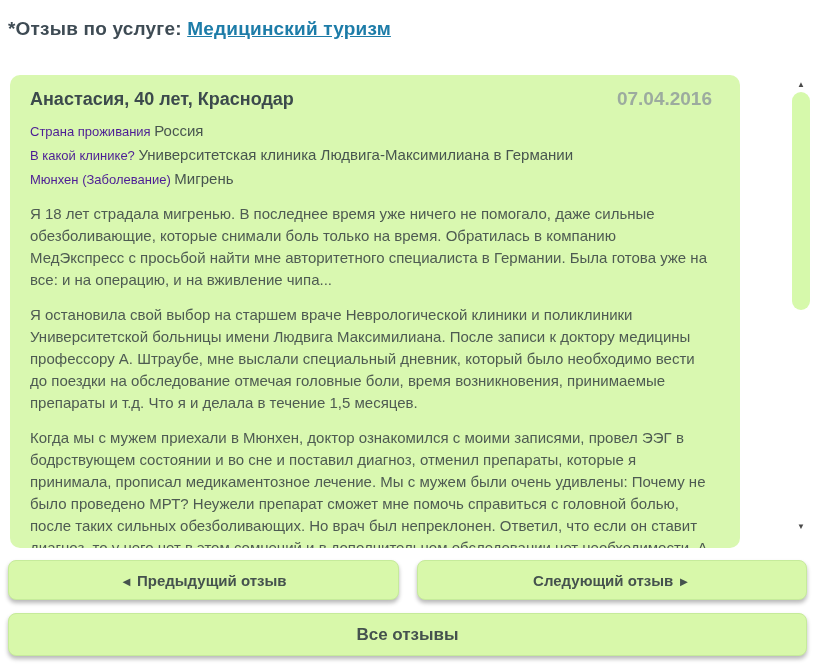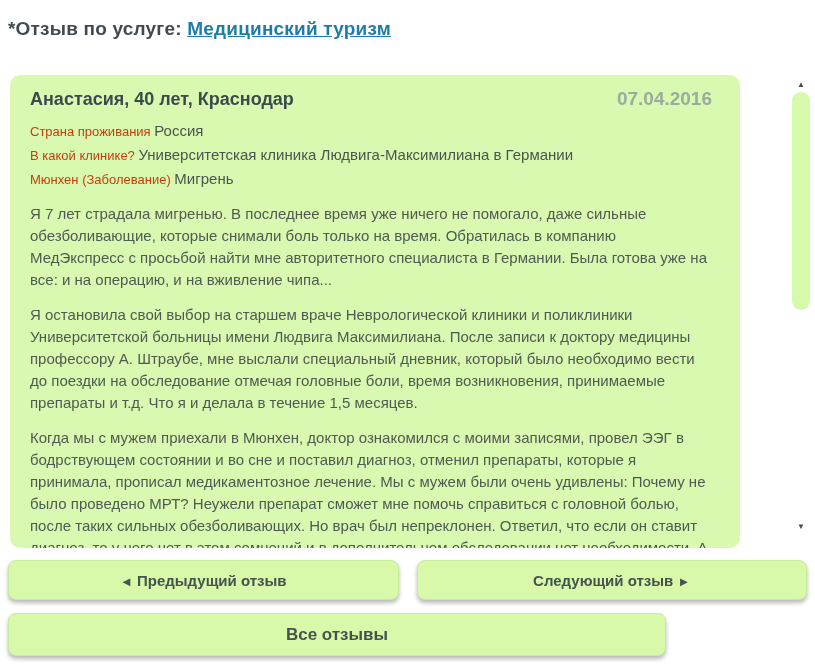--- a/index.html
+++ b/index.html
@@ -51,21 +51,21 @@
   .date {
     font-size: 19px;
     font-weight: 700;
     color: #9cab9f;
   }
   .meta-line {
     line-height: 23px;
     white-space: nowrap;
   }
   .meta-label {
-    color: #c2410c;
+    color: #4c1d95;
     font-size: 13px;
   }
   .meta-value {
     color: #48564f;
     font-size: 15px;
     text-align: right;
   }
   .meta-value.linked {
     cursor: pointer;
   }
@@ -124,21 +124,21 @@
     font-weight: 700;
     cursor: pointer;
   }
   .nav-btn {
     flex: 1;
     height: 40px;
     font-size: 15px;
   }
   .all-btn {
     display: block;
-    width: 658px;
+    width: 799px;
     height: 43px;
     margin: 13px 8px 0 8px;
     font-size: 17px;
   }
   .arrow-glyph { font-size: 13px; }
 </style>
 </head>
 <body>
 
 <h1 class="page-title"><span>*Отзыв по услуге: </span><a>Медицинский туризм</a></h1>
@@ -148,21 +148,21 @@
     <div class="card-head">
       <div class="author">Анастасия, 40 лет, Краснодар</div>
       <div class="date">07.04.2016</div>
     </div>
     <div class="meta">
         <div class="meta-line"><span class="meta-label">Страна проживания </span><span class="meta-value">Россия</span></div>
         <div class="meta-line"><span class="meta-label">В какой клинике? </span><span class="meta-value linked">Университетская клиника Людвига-Максимилиана в Германии</span></div>
         <div class="meta-line"><span class="meta-label">Мюнхен (Заболевание) </span><span class="meta-value linked">Мигрень</span></div>
       </div>
     <div class="body-text">
-        <p>Я 7 лет страдала мигренью. В последнее время уже ничего не помогало, даже сильные обезболивающие, которые снимали боль только на время. Обратилась в компанию МедЭкспресс с просьбой найти мне авторитетного специалиста в Германии. Была готова уже на все: и на операцию, и на вживление чипа...</p>
+        <p>Я 18 лет страдала мигренью. В последнее время уже ничего не помогало, даже сильные обезболивающие, которые снимали боль только на время. Обратилась в компанию МедЭкспресс с просьбой найти мне авторитетного специалиста в Германии. Была готова уже на все: и на операцию, и на вживление чипа...</p>
         <p>Я остановила свой выбор на старшем враче Неврологической клиники и поликлиники Университетской больницы имени Людвига Максимилиана. После записи к доктору медицины профессору А. Штраубе, мне выслали специальный дневник, который было необходимо вести до поездки на обследование отмечая головные боли, время возникновения, принимаемые препараты и т.д. Что я и делала в течение 1,5 месяцев.</p>
         <p>Когда мы с мужем приехали в Мюнхен, доктор ознакомился с моими записями, провел ЭЭГ в бодрствующем состоянии и во сне и поставил диагноз, отменил препараты, которые я принимала, прописал медикаментозное лечение. Мы с мужем были очень удивлены: Почему не было проведено МРТ? Неужели препарат сможет мне помочь справиться с головной болью, после таких сильных обезболивающих. Но врач был непреклонен. Ответил, что если он ставит диагноз, то у него нет в этом сомнений и в дополнительном обследовании нет необходимости. А</p>
       </div>
   </div>
 
   <div class="scrollbar">
     <div class="scroll-arrow up">▲</div>
     <div class="scroll-thumb"></div>
     <div class="scroll-arrow down">▼</div>
   </div>

